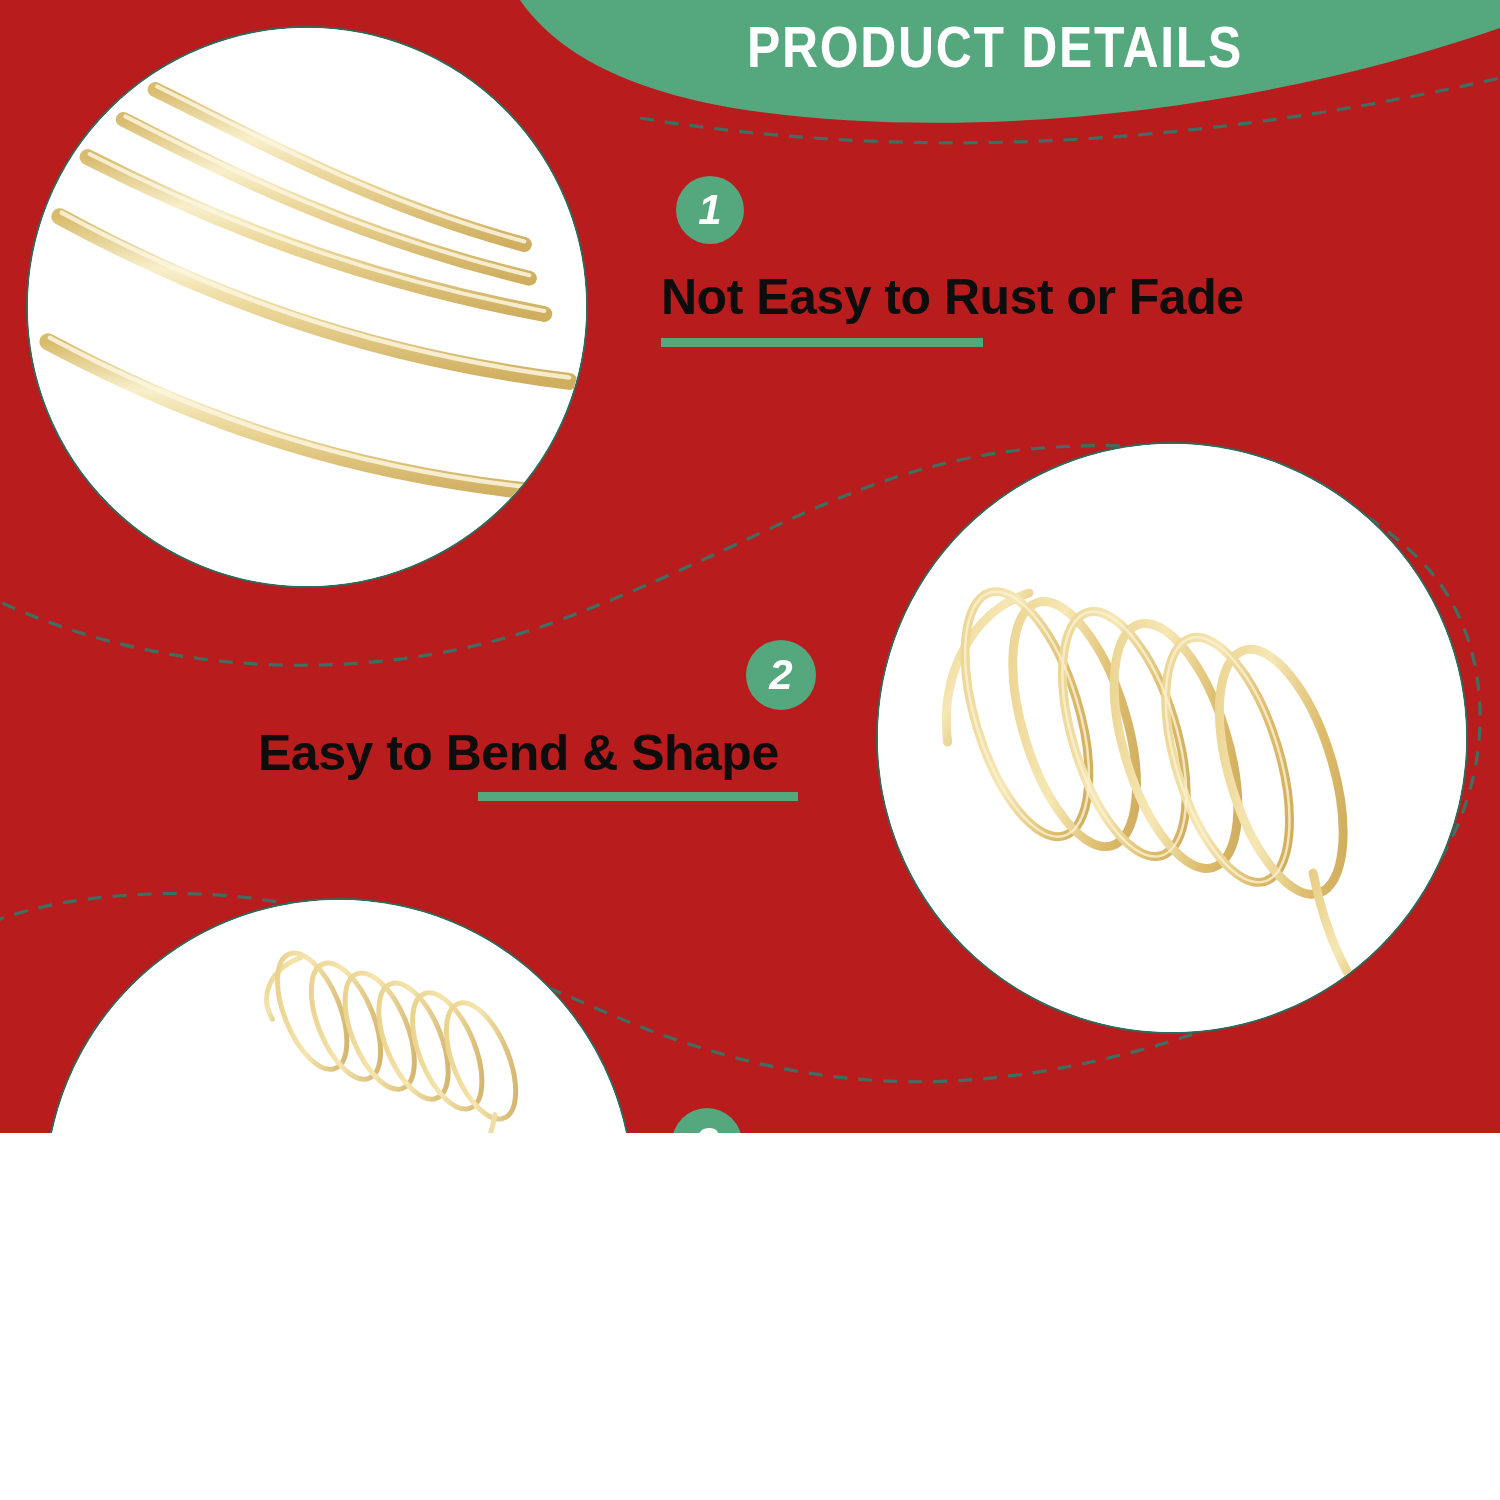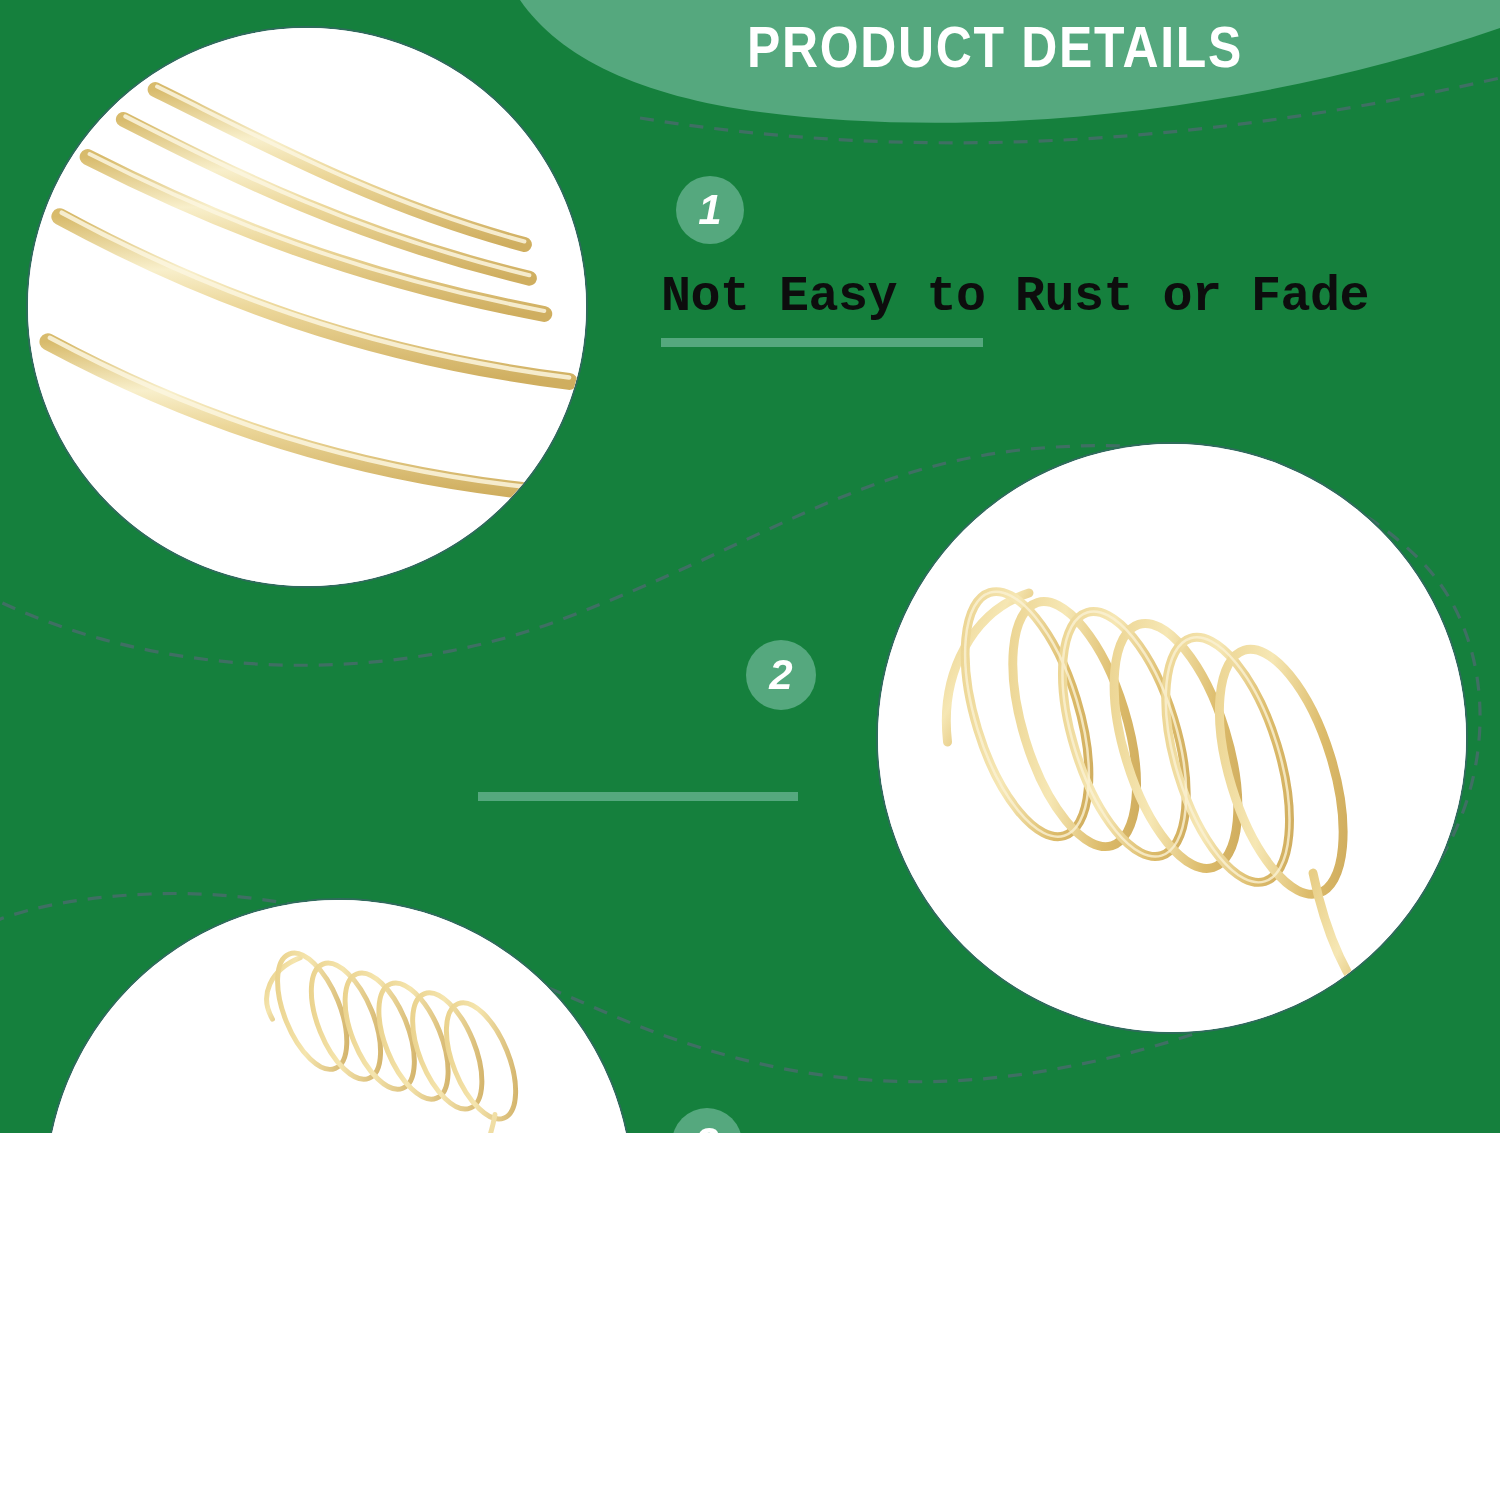--- a/index.html
+++ b/index.html
@@ -4,21 +4,21 @@
 <style>
   html, body {
     margin: 0;
     padding: 0;
     background: #ffffff;
   }
   #page {
     position: relative;
     width: 1500px;
     height: 1133px;
-    background: #15803d;
+    background: #b91c1c;
     overflow: hidden;
     font-family: "Liberation Sans", "DejaVu Sans", sans-serif;
   }
   .layer {
     position: absolute;
     left: 0;
     top: 0;
     width: 1500px;
     height: 1500px;
   }
@@ -88,21 +88,20 @@
     z-index: 6;
   }
   .step-title {
     position: absolute;
     color: #0d0d0d;
     font-size: 50px;
     font-weight: bold;
     white-space: nowrap;
     z-index: 6;
     letter-spacing: -0.5px;
-    font-family: Liberation Mono, monospace;
   }
   .step-rule {
     position: absolute;
     height: 9px;
     background: #55a87e;
     z-index: 6;
   }
 
   #badge-1 { left: 676px; top: 176px; width: 68px; height: 68px; }
   #title-1 { left: 661px; top: 268px; }
@@ -250,18 +249,19 @@
 
       <path d="M 250,452 C 212,492 180,528 150,570" fill="none" stroke="url(#coilGrad2)" stroke-width="5" stroke-linecap="round"></path>
     </svg>
   </div>
 
   <div class="step-badge" id="badge-1">1</div>
   <div class="step-title" id="title-1">Not Easy to Rust or Fade</div>
   <div class="step-rule" id="rule-1"></div>
 
   <div class="step-badge" id="badge-2">2</div>
+  <div class="step-title" id="title-2">Easy to Bend &amp; Shape</div>
   <div class="step-rule" id="rule-2"></div>
 
   <div class="step-badge" id="badge-3">3</div>
   <div class="step-rule" id="rule-3"></div>
 
 </div>
 
 </body></html>

